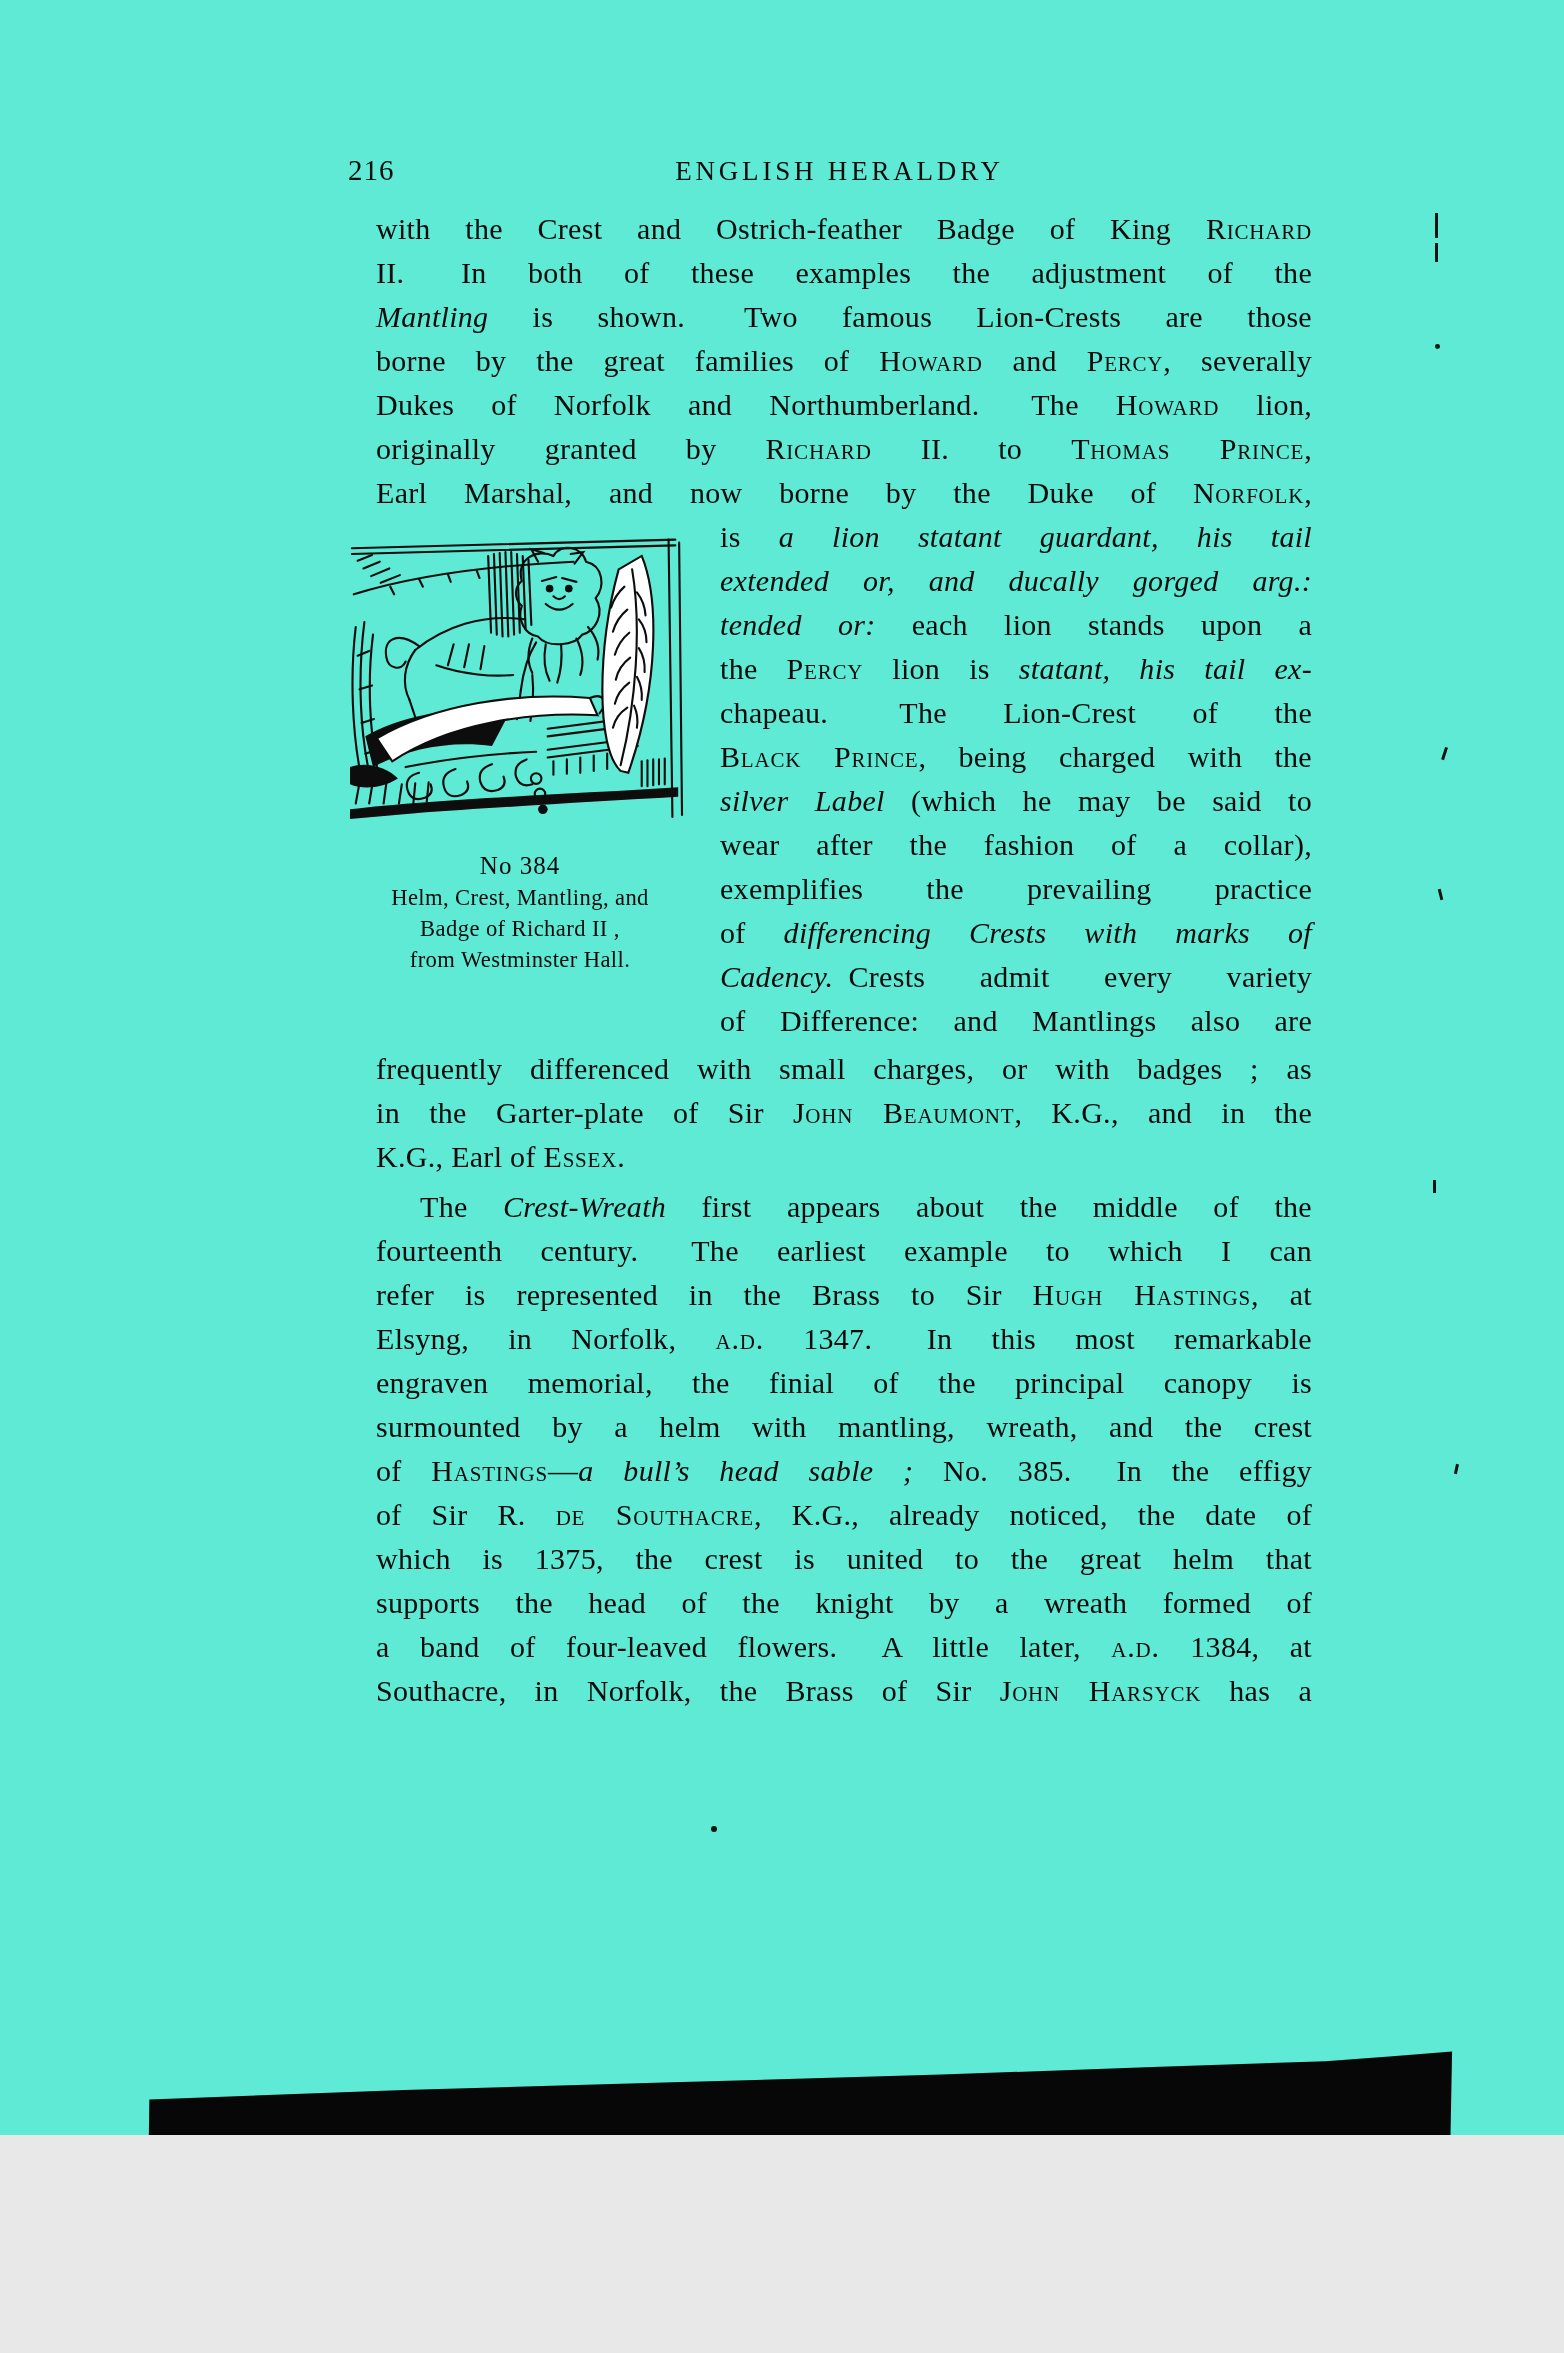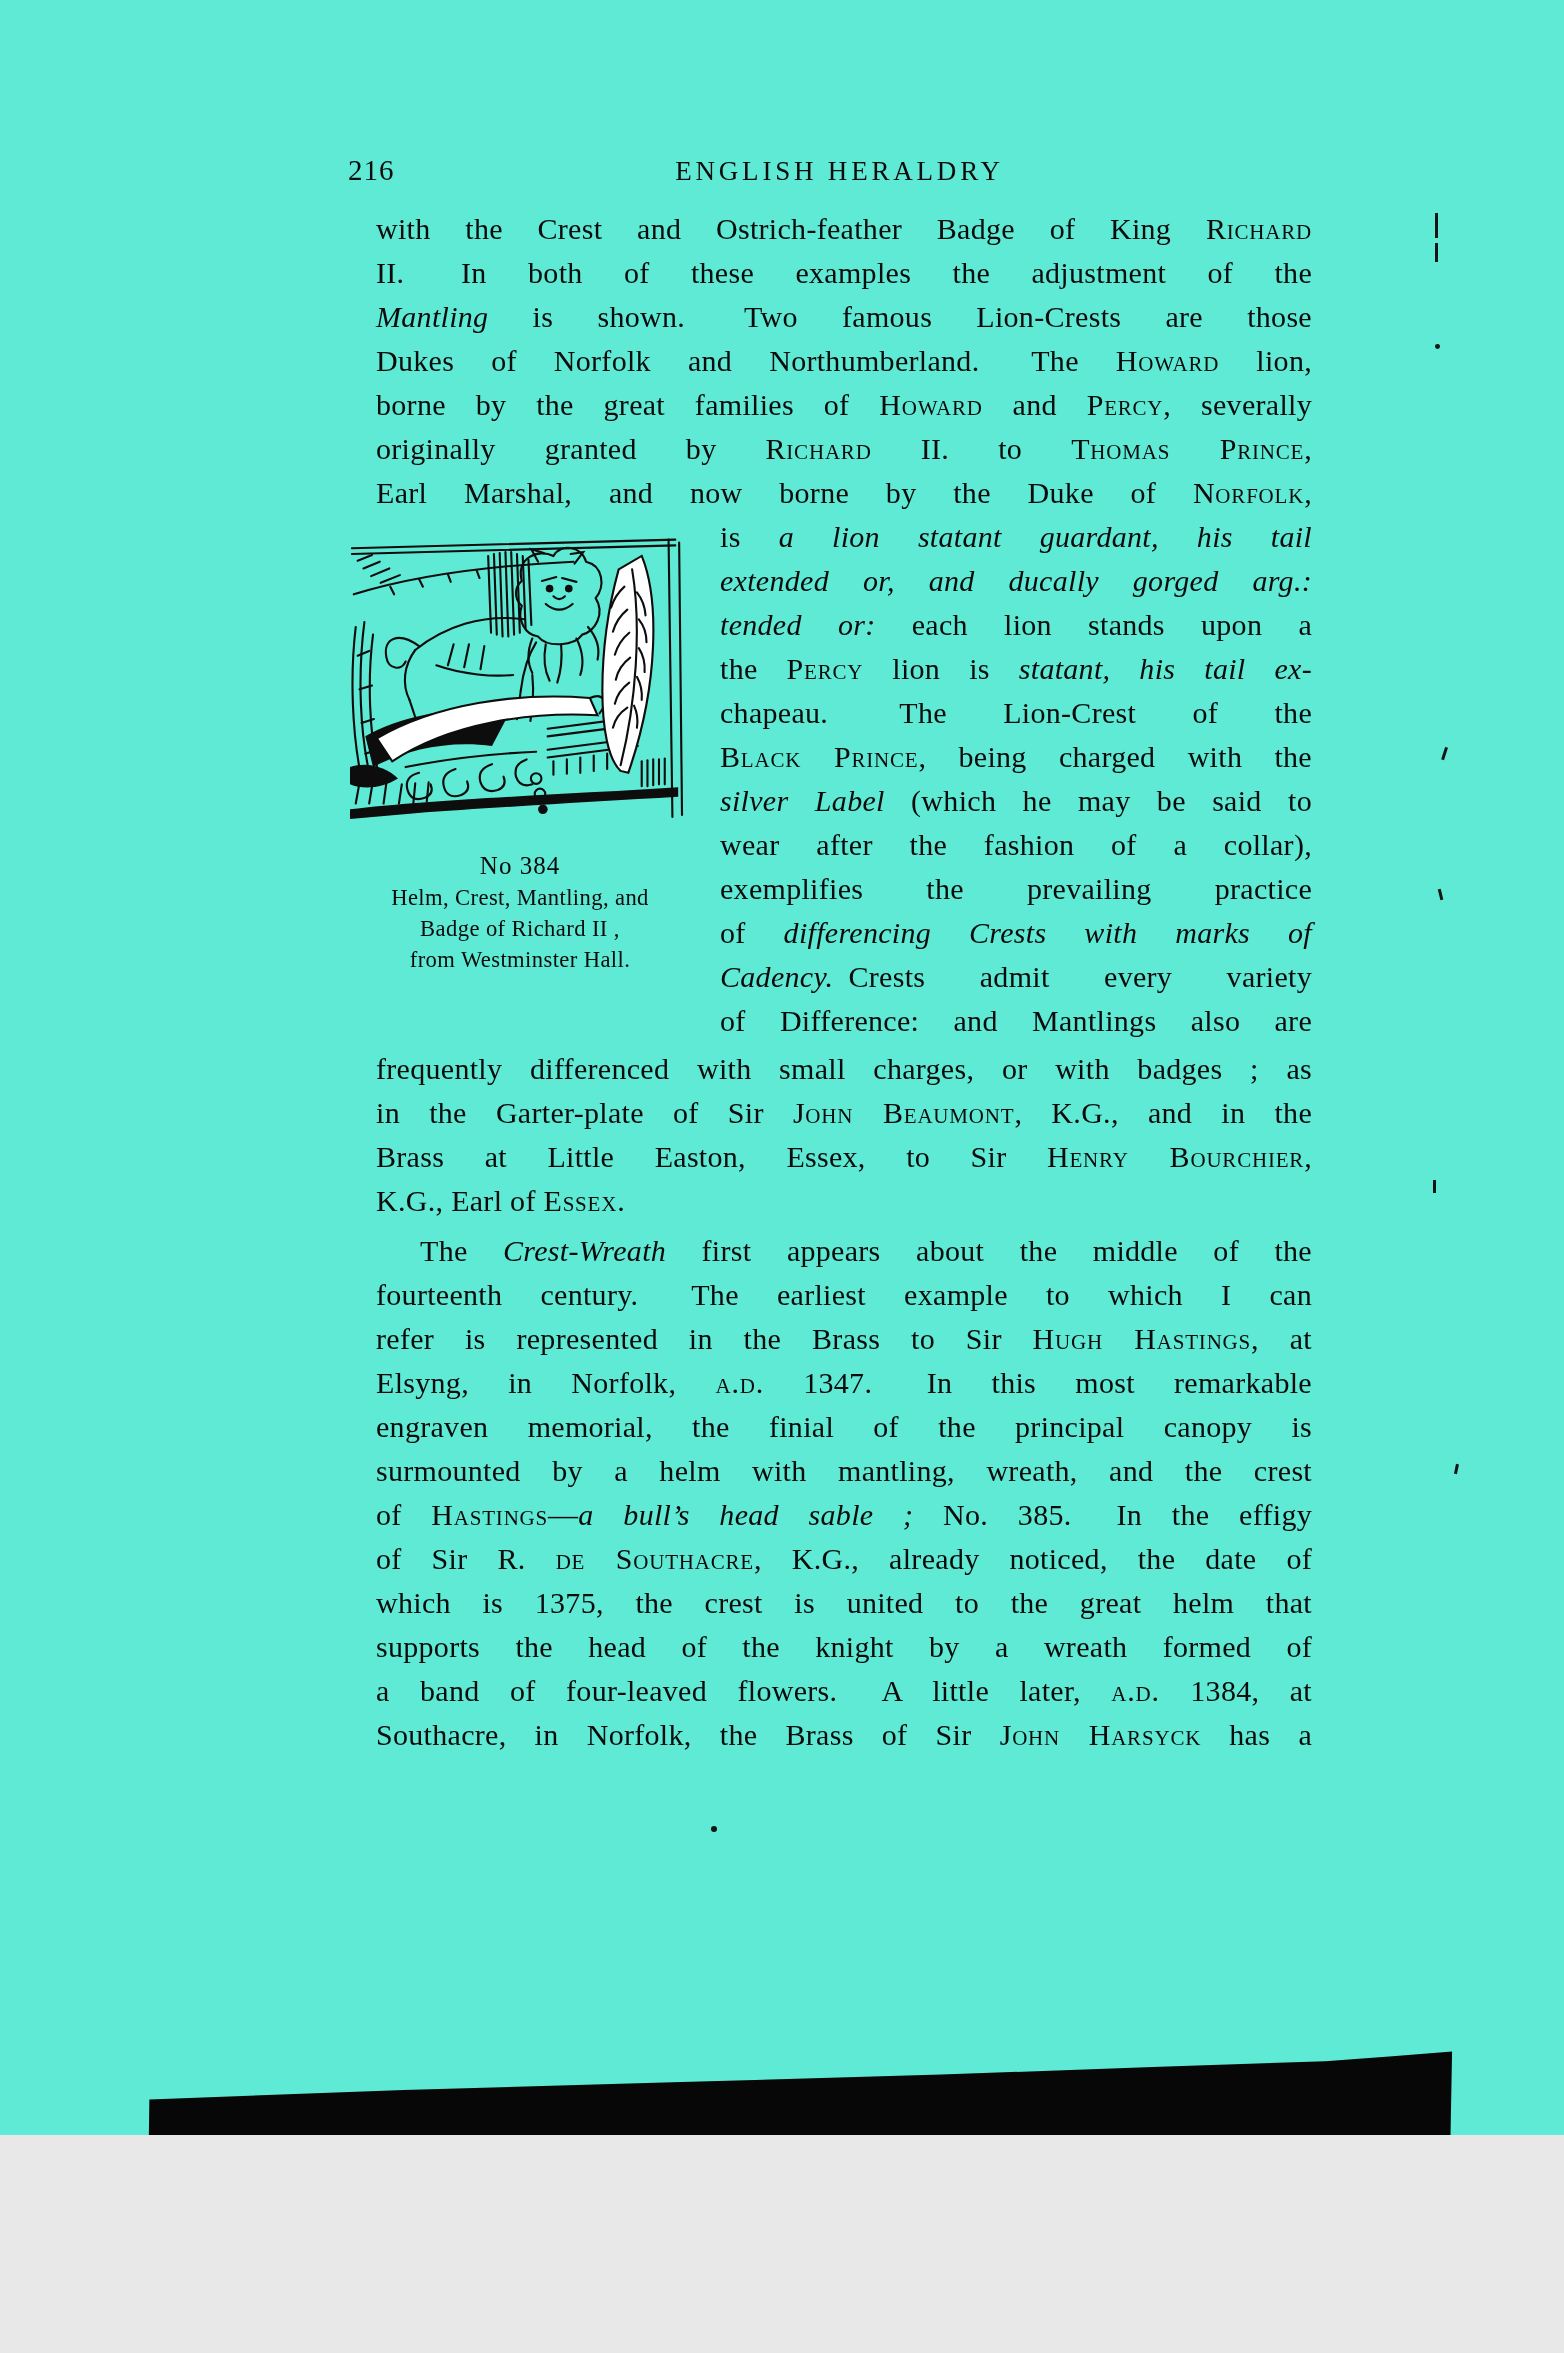--- a/index.html
+++ b/index.html
@@ -55,22 +55,22 @@
 
     <div class="header-row">
       <div class="page-num">216</div>
       <div class="running-title">ENGLISH HERALDRY</div>
     </div>
 
     <div id="para1full">
         <div class="tline"><span>with the Crest and Ostrich-feather Badge of King </span><span class="sc">Richard</span></div>
         <div class="tline"><span>II.  In both of these examples the adjustment of the</span></div>
         <div class="tline"><span class="i">Mantling</span><span> is shown.  Two famous Lion-Crests are those</span></div>
+        <div class="tline"><span>borne by the great families of </span><span class="sc">Howard</span><span> and </span><span class="sc">Percy</span><span>, severally</span></div>
         <div class="tline"><span>Dukes of Norfolk and Northumberland.  The </span><span class="sc">Howard</span><span> lion,</span></div>
-        <div class="tline"><span>borne by the great families of </span><span class="sc">Howard</span><span> and </span><span class="sc">Percy</span><span>, severally</span></div>
         <div class="tline"><span>originally granted by </span><span class="sc">Richard</span><span> II. to </span><span class="sc">Thomas Prince</span><span>,</span></div>
         <div class="tline"><span>Earl Marshal, and now borne by the Duke of </span><span class="sc">Norfolk</span><span>,</span></div>
       </div>
 
     <div class="figrow">
       <div class="figcell">
 
         <svg class="woodcut" width="336" height="309" viewBox="0 0 350 322">
           <g stroke="#0d0d0d" fill="none" stroke-width="2.2" stroke-linecap="round">
 
@@ -211,21 +211,20 @@
           <div class="tline"><span>exemplifies the prevailing practice</span></div>
           <div class="tline"><span>of </span><span class="i">differencing Crests with marks of</span></div>
           <div class="tline"><span class="i">Cadency.</span><span> Crests admit every variety</span></div>
           <div class="tline"><span>of Difference: and Mantlings also are</span></div>
         </div>
     </div>
 
     <div id="para1resume" class="resume">
         <div class="tline"><span>frequently differenced with small charges, or with badges ; as</span></div>
         <div class="tline"><span>in the Garter-plate of Sir </span><span class="sc">John Beaumont</span><span>, K.G., and in the</span></div>
-        <div class="tline"><span>Brass at Little Easton, Essex, to Sir </span><span class="sc">Henry Bourchier</span><span>,</span></div>
         <div class="tline nojust"><span>K.G., Earl of </span><span class="sc">Essex</span><span>.</span></div>
       </div>
 
     <div id="para2" class="para2">
         <div class="tline ind"><span>The </span><span class="i">Crest-Wreath</span><span> first appears about the middle of the</span></div>
         <div class="tline"><span>fourteenth century.  The earliest example to which I can</span></div>
         <div class="tline"><span>refer is represented in the Brass to Sir </span><span class="sc">Hugh Hastings</span><span>, at</span></div>
         <div class="tline"><span>Elsyng, in Norfolk, </span><span class="sc">a.d.</span><span> 1347.  In this most remarkable</span></div>
         <div class="tline"><span>engraven memorial, the finial of the principal canopy is</span></div>
         <div class="tline"><span>surmounted by a helm with mantling, wreath, and the crest</span></div>

